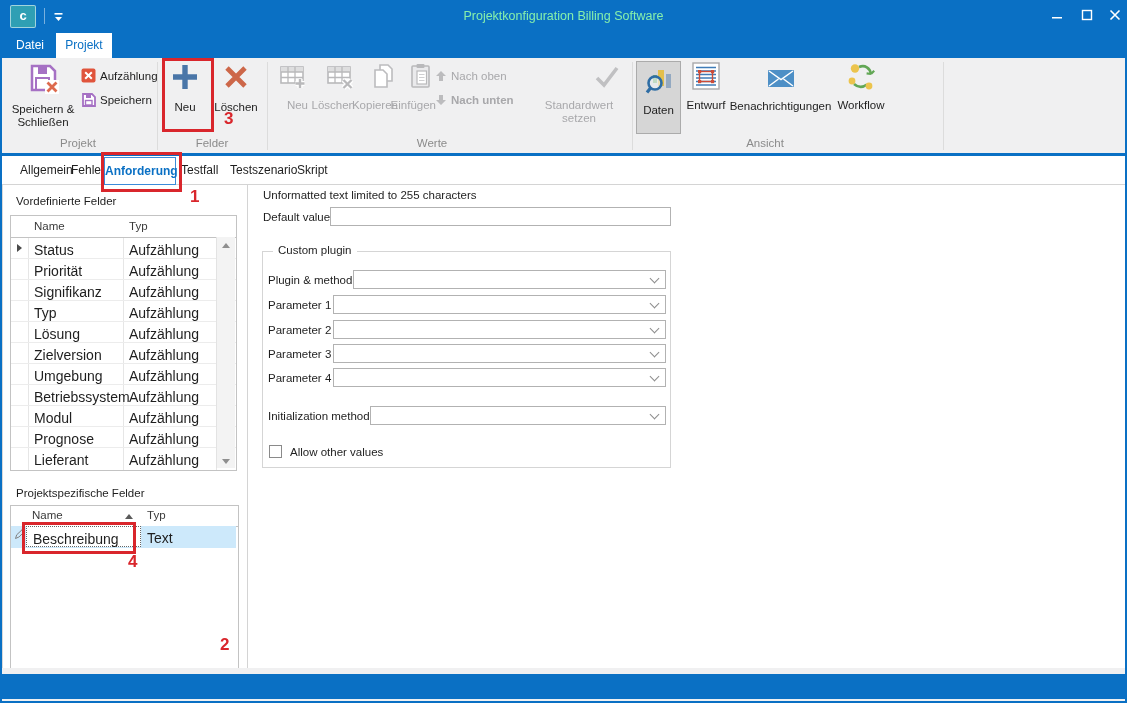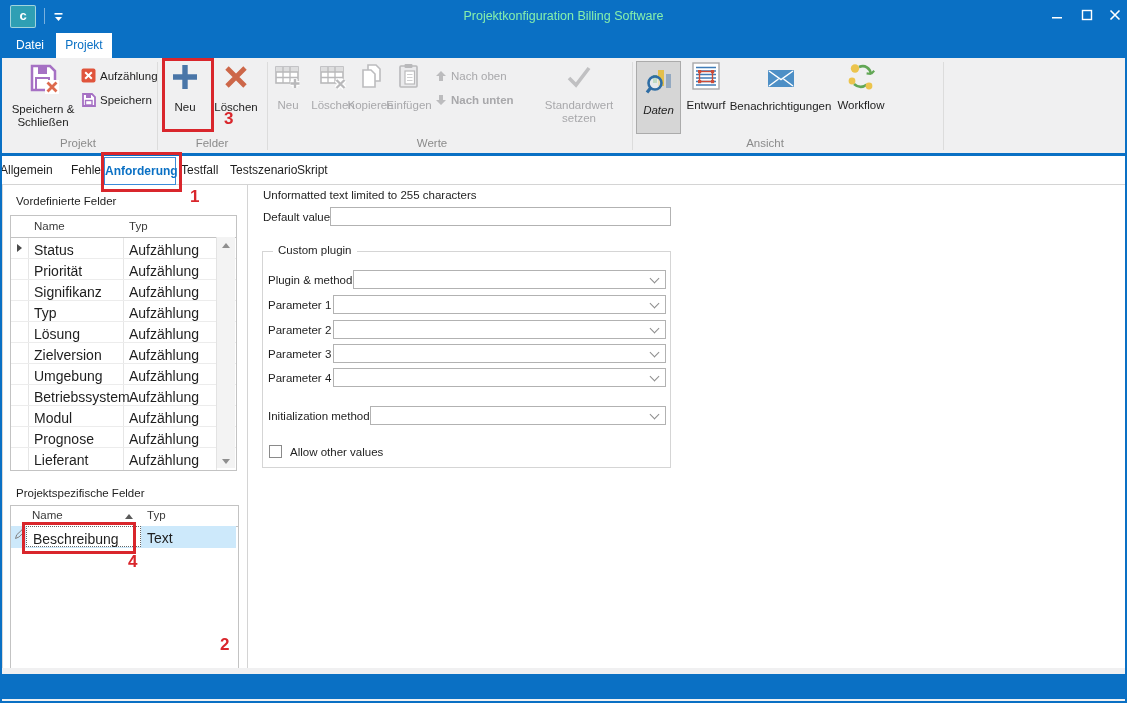--- a/index.html
+++ b/index.html
@@ -23,21 +23,21 @@
   
   .ribbon{position:absolute;left:0;top:58px;width:1127px;height:95px;background:#f0f0f1;}
   .rblue{position:absolute;left:0;top:153px;width:1127px;height:3px;background:#0a70c4;}
   .gsep{position:absolute;top:4px;width:1px;height:88px;background:#dcdcdc;}
   .glabel{position:absolute;top:79px;height:14px;font-size:11.5px;color:#8b8b8b;text-align:center;white-space:nowrap;}
   .bigbtn{position:absolute;top:3px;display:flex;flex-direction:column;align-items:center;}
   .bigbtn .lbl{margin-top:5px;font-size:11.5px;line-height:13px;text-align:center;white-space:nowrap;}
   .bigbtn .lbl.wrap{white-space:normal;width:74px;}
   .smallbtn{position:absolute;display:flex;align-items:center;font-size:11.5px;white-space:nowrap;}
   .smallbtn .si{margin-right:4px;display:inline-flex;}
-  .disabled{color:#a8a8ab;}
+  .disabled{color:#a8a8ab;align-items:flex-end;}
   .selbtn{background:#d6d6d6;border:1px solid #ababab;}
   
   .doctabs{position:absolute;left:0;top:156px;width:1127px;height:28px;background:#fff;border-bottom:1px solid #d4d4d4;}
   .dtab{position:absolute;top:7px;font-size:12px;color:#1e1e1e;white-space:nowrap;}
   .dtab-sel{position:absolute;left:104px;top:1px;width:70px;height:26px;background:#fff;
     border:1px solid #3c8bd8;color:#0a70c4;font-weight:bold;text-align:center;line-height:26px;font-size:12px;}
   
   .content-left-line{position:absolute;left:2px;top:185px;width:1px;height:483px;background:#d9d9d9;}
   .splitter{position:absolute;left:247px;top:185px;width:1px;height:489px;background:#d4d4d4;}
   .panel-caption{position:absolute;font-size:11.5px;color:#1e1e1e;white-space:nowrap;}
@@ -228,21 +228,21 @@
       <span>
         <svg width="30" height="30">
             <path d="M5 17l7 7L25 7" fill="none" stroke="#c0c0c2" stroke-width="3.6"></path>
           </svg>
       </span>
       <span class="lbl wrap" style="width:86px;">Standardwert setzen</span>
     </div>
     <div class="glabel" style="left:384px;width:96px;">Werte</div>
     <div class="gsep" style="left:632px;"></div>
 
-    <div class="bigbtn selbtn" style="left:636px;width:43px;height:71px;font-style:italic;">
+    <div class="bigbtn selbtn" style="left:636px;width:43px;height:71px;">
       <span style="margin-top:4px;">
         <svg width="28" height="30">
           <rect x="8" y="9" width="4" height="8" fill="#79b473"></rect>
           <rect x="13" y="4" width="6" height="16" fill="#e3bf4b"></rect>
           <rect x="21" y="8" width="5" height="14" fill="#93a9c1"></rect>
           <circle cx="10" cy="17" r="6.5" fill="rgba(240,246,250,0.6)" stroke="#2e6da4" stroke-width="2.6"></circle>
           <path d="M5.5 22L2 26.5" stroke="#2e6da4" stroke-width="3.2"></path>
         </svg>
       </span>
       <span class="lbl">Daten</span>
@@ -282,21 +282,21 @@
         </svg>
       </span>
       <span class="lbl">Workflow</span>
     </div>
     <div class="glabel" style="left:717px;width:96px;">Ansicht</div>
     <div class="gsep" style="left:943px;"></div>
   </div>
   <div class="rblue"></div>
 
   <div class="doctabs">
-    <div class="dtab" style="left:0;text-align:center;">Allgemein</div>
+    <div class="dtab" style="left:20px;text-align:center;">Allgemein</div>
     <div class="dtab" style="left:71px;">Fehler</div>
     <div class="dtab-sel">Anforderung</div>
     <div class="dtab" style="left:181px;">Testfall</div>
     <div class="dtab" style="left:230px;">Testszenario</div>
     <div class="dtab" style="left:297px;">Skript</div>
   </div>
 
   <div class="content-left-line"></div>
   <div class="splitter"></div>
 

